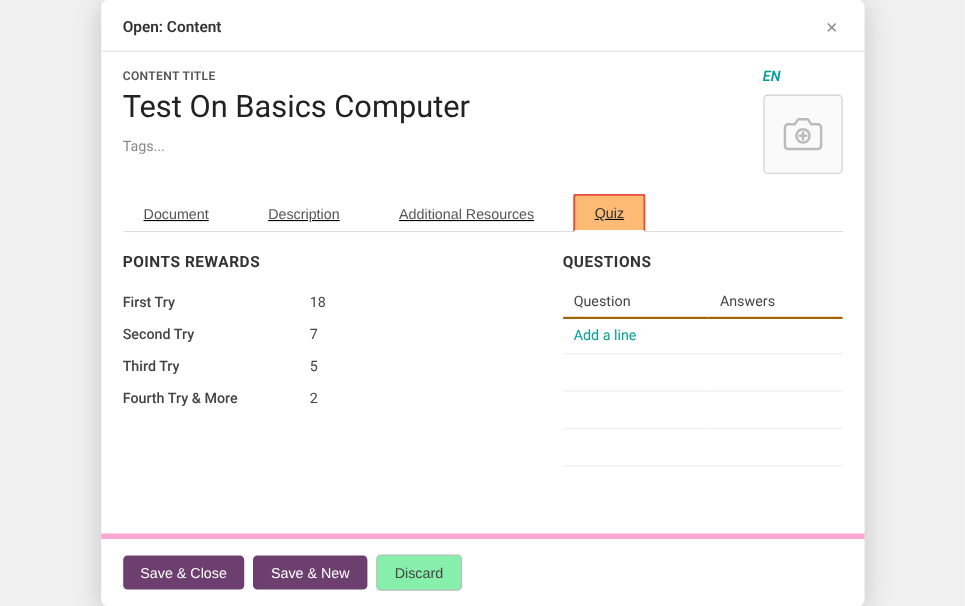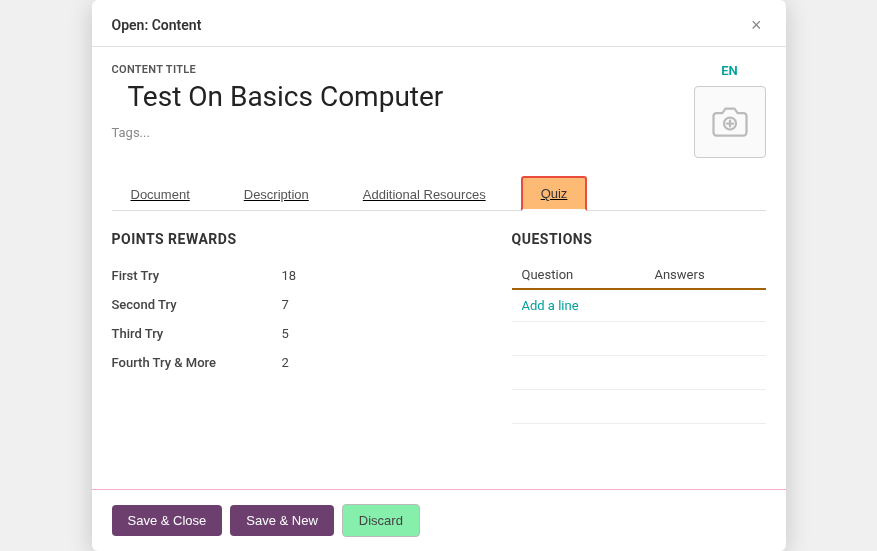--- a/index.html
+++ b/index.html
@@ -64,33 +64,33 @@
       text-transform: uppercase;
       letter-spacing: 0.3px;
       margin-bottom: 4px;
     }
     .content-title-value {
       font-size: 28px;
       font-weight: 400;
       color: #222;
       margin-bottom: 8px;
       line-height: 1.2;
-      margin-left: 16px;
     }
     .tags-link {
       color: #888;
       font-size: 13px;
       cursor: pointer;
       text-decoration: none;
     }
     .content-right {
       display: flex;
       flex-direction: column;
-      align-items: center;
+      align-items: flex-start;
       gap: 8px;
+      font-style: italic;
     }
     .lang-badge {
       color: #00a09d;
       font-size: 13px;
       font-weight: 600;
       cursor: pointer;
     }
     .image-placeholder {
       width: 72px;
       height: 72px;
@@ -192,21 +192,21 @@
       font-size: 13px;
     }
     .empty-row td {
       height: 34px;
     }
     .modal-footer {
       display: flex;
       align-items: center;
       gap: 8px;
       padding: 14px 20px;
-      border-top: 1px solid #f9a8d4;
+      border-top: 5px solid #f9a8d4;
       margin-top: auto;
     }
     .btn-primary {
       background: #6c3f6e;
       color: #fff;
       border: none;
       padding: 8px 16px;
       border-radius: 4px;
       font-size: 13px;
       cursor: pointer;

